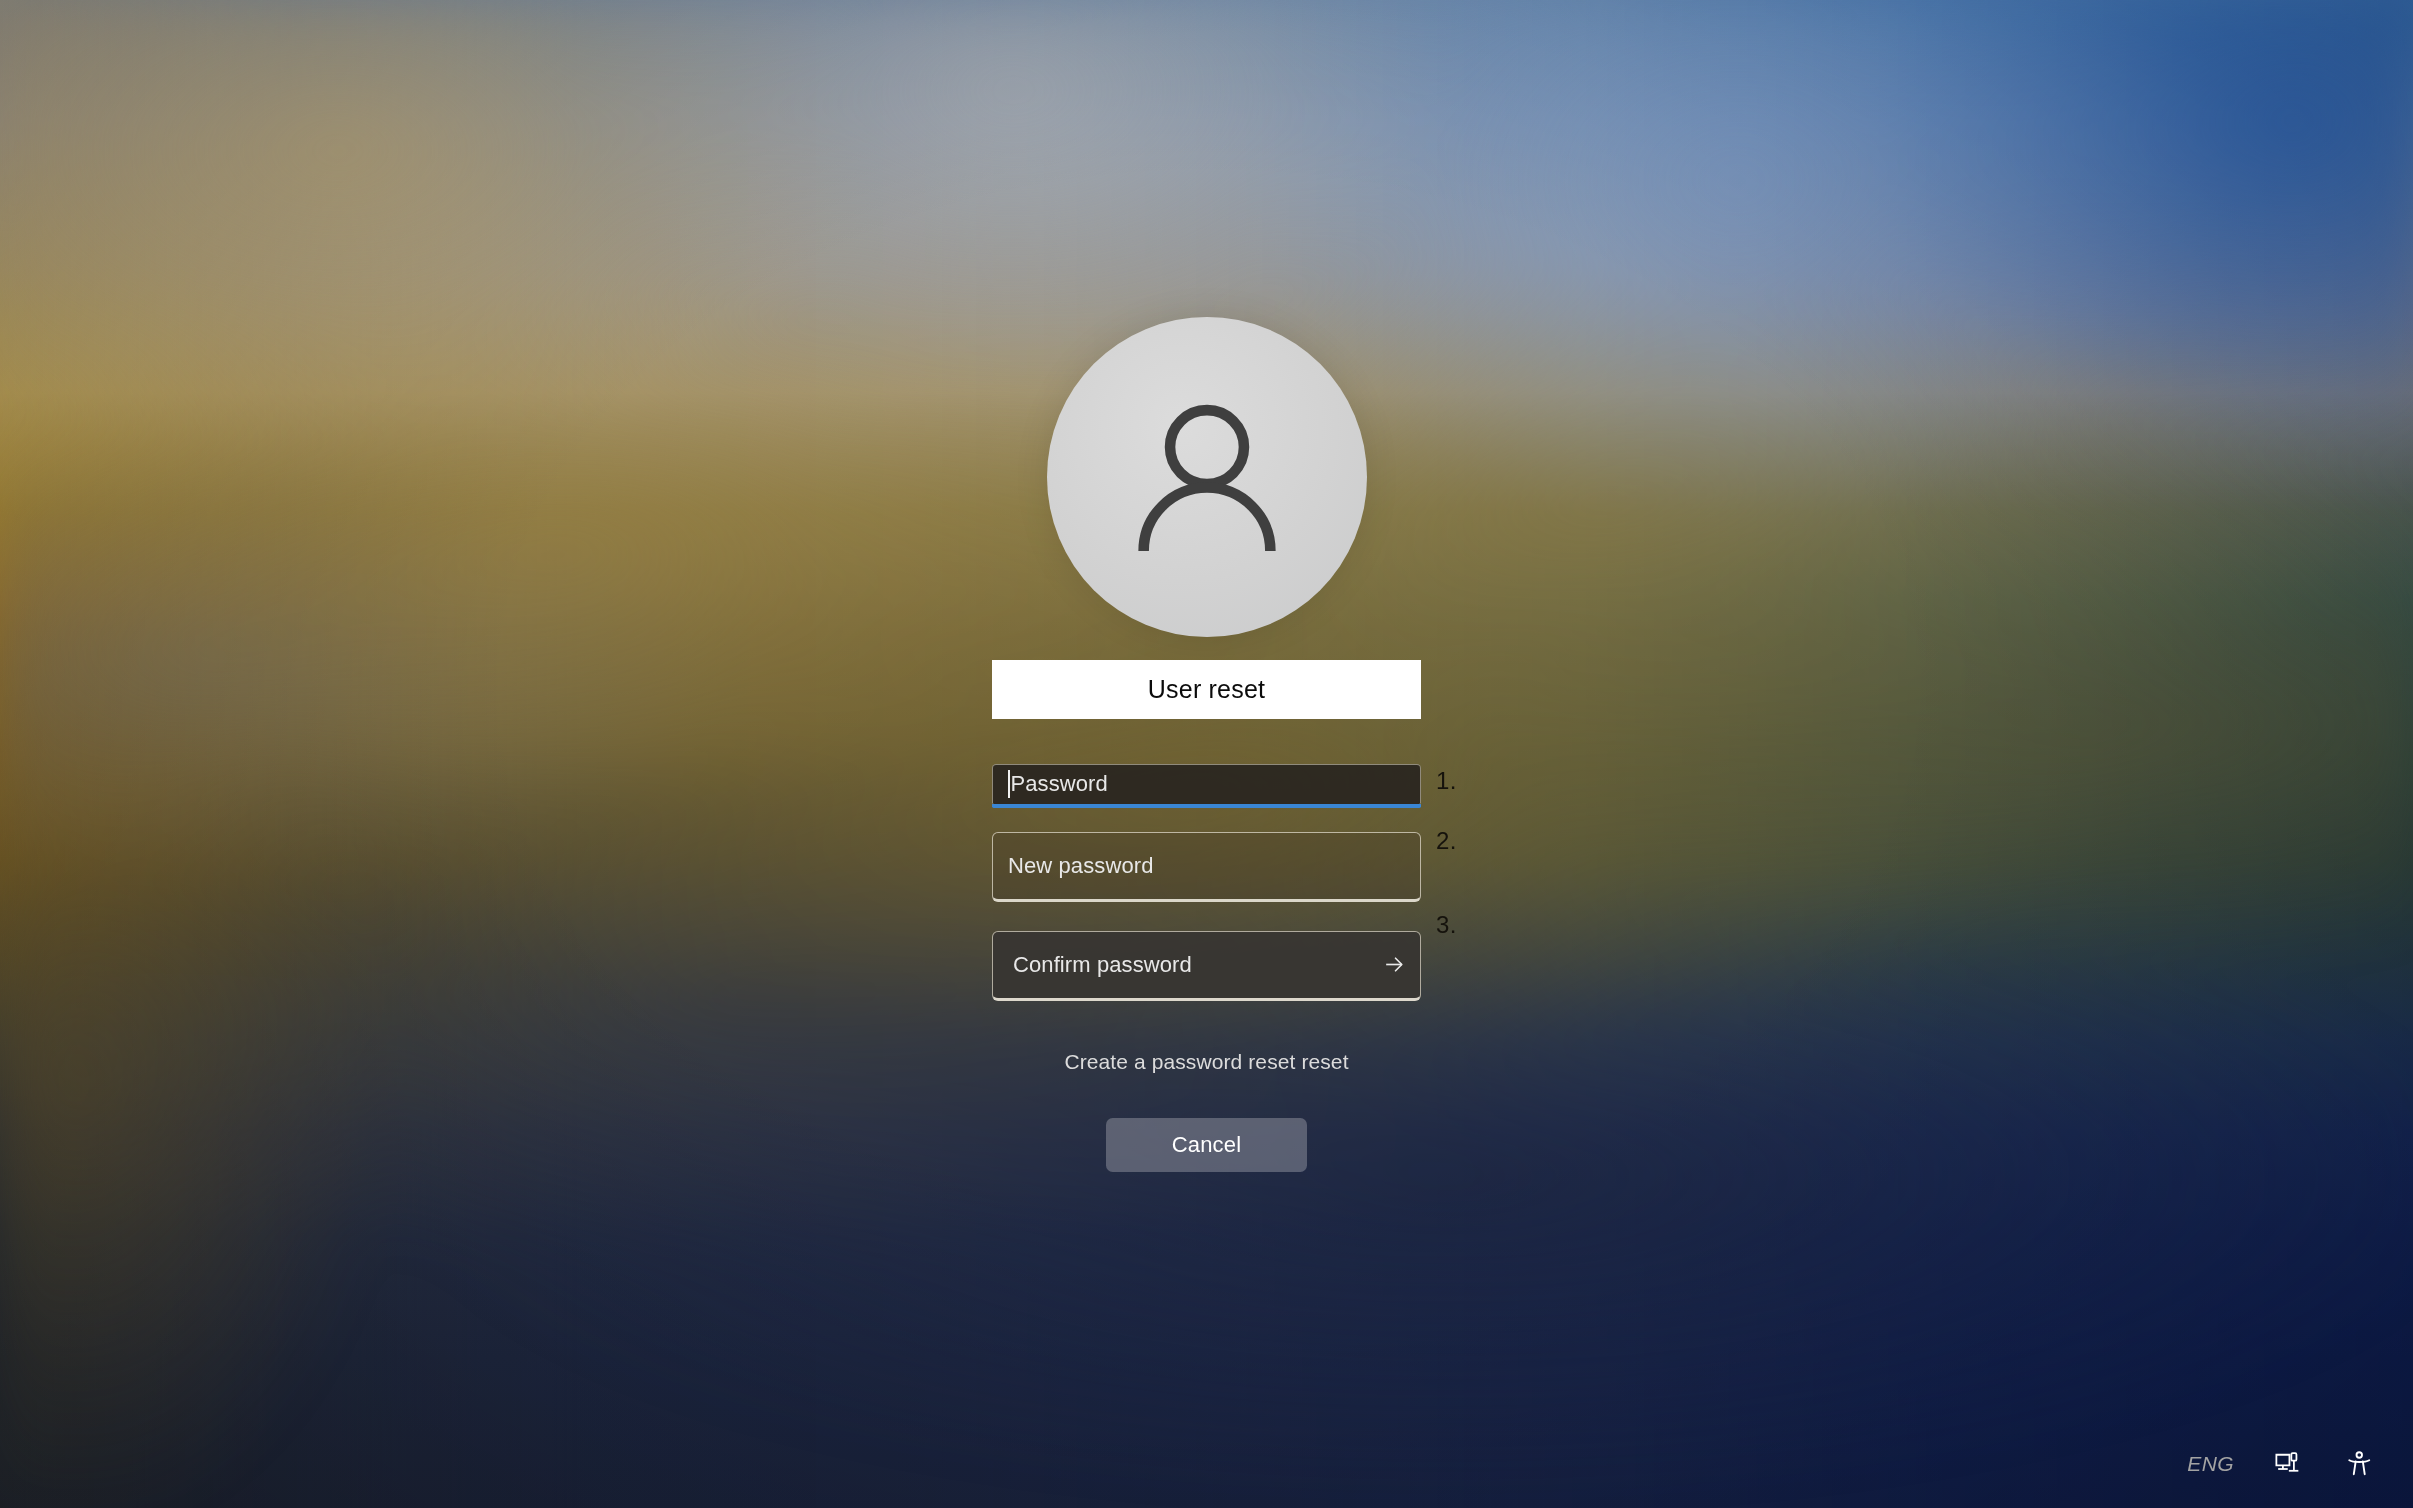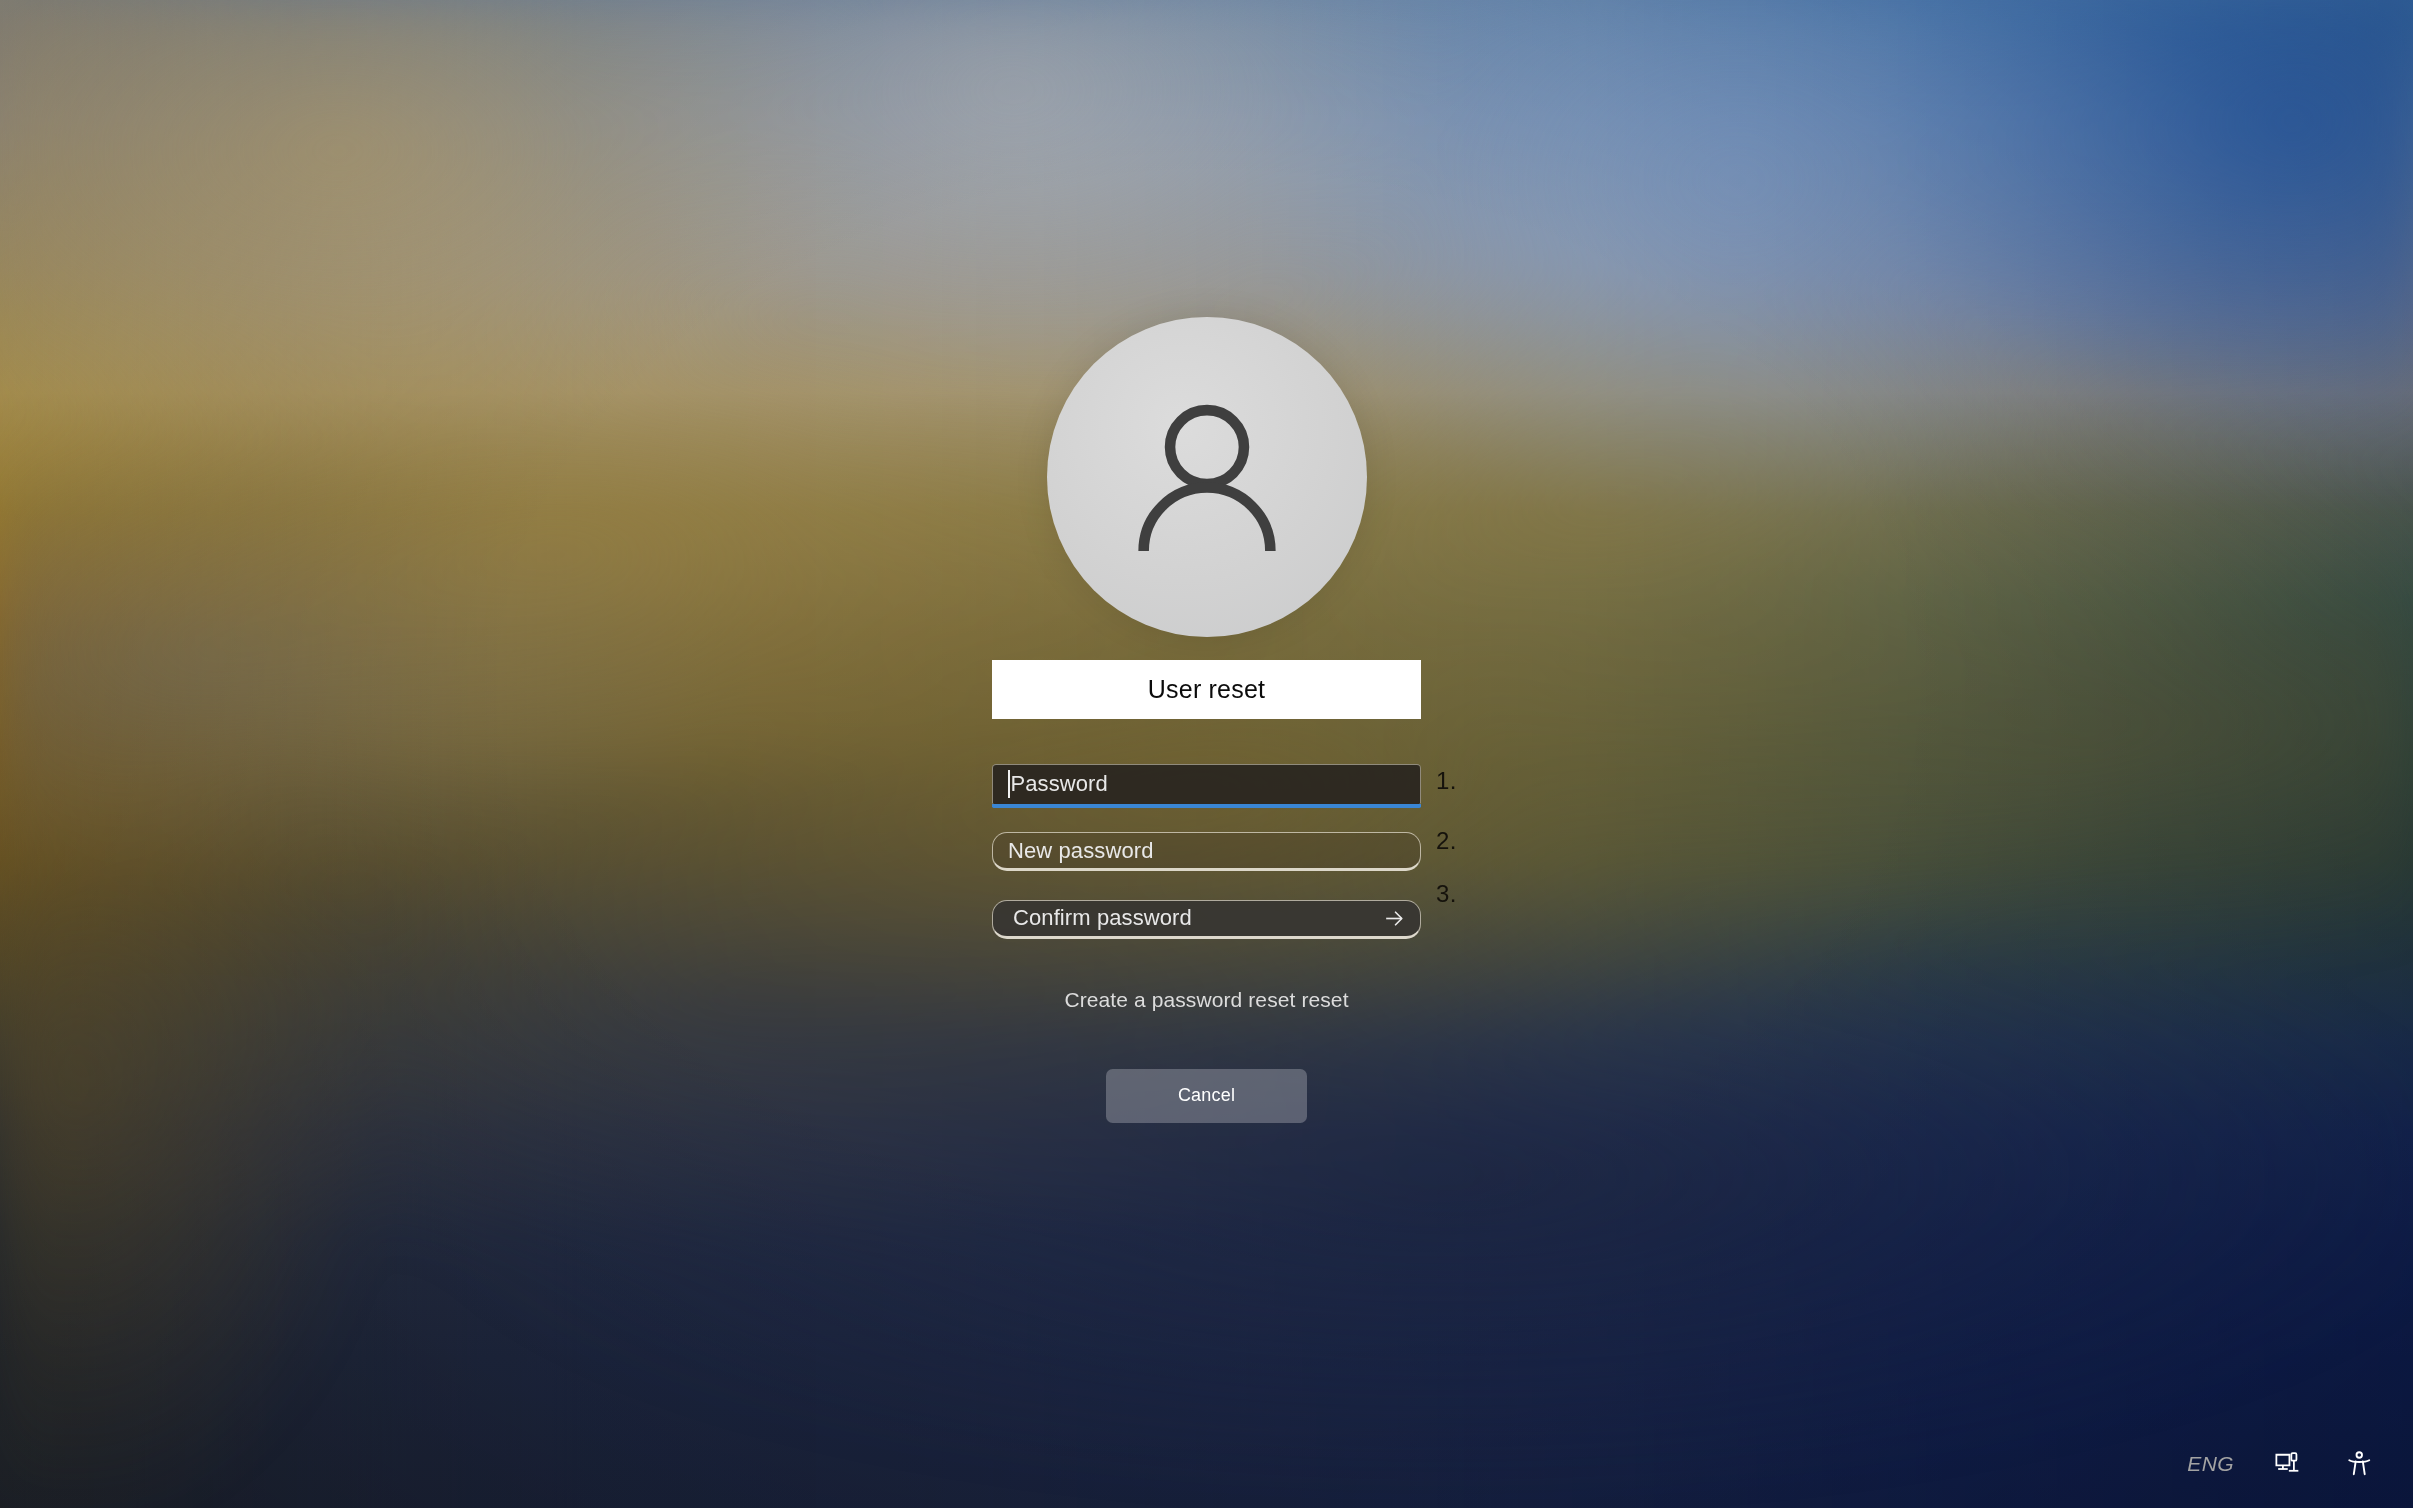--- a/index.html
+++ b/index.html
@@ -106,22 +106,22 @@
   }
 
   
   .fields { margin-top:45px; position:relative; width:429px; }
 
   .field-row { position:relative; width:429px; }
   .field-row + .field-row { margin-top:28.5px; }
 
   .field {
     position:relative;
-    width:429px; height:39px;
-    border-radius:15px;
+    width:429px; height:70px;
+    border-radius:6px;
     display:flex; align-items:center;
     padding-left:15px; padding-right:13.4px;
   }
   .field .ph {
     font-size:22px;
     color:#e8e8e8;
     letter-spacing:0.1px;
     white-space:nowrap;
   }
 
@@ -186,27 +186,27 @@
 
   .reset-link {
     margin-top:49px;
     font-size:21px;
     color:#dcdcdc;
     cursor:pointer;
     letter-spacing:0.1px;
   }
 
   .cancel-btn {
-    margin-top:57px;
+    margin-top:44px;
     width:201px; height:54px;
     border-radius:6.7px;
     background:rgba(158,160,170,0.46);
     border:none;
     color:#ffffff;
-    font-size:18px;
+    font-size:22px;
     font-family:"Liberation Sans", sans-serif;
     cursor:pointer;
     letter-spacing:0.2px;
   }
 
   
   #tray {
     position:absolute;
     right:37px;
     bottom:27px;

